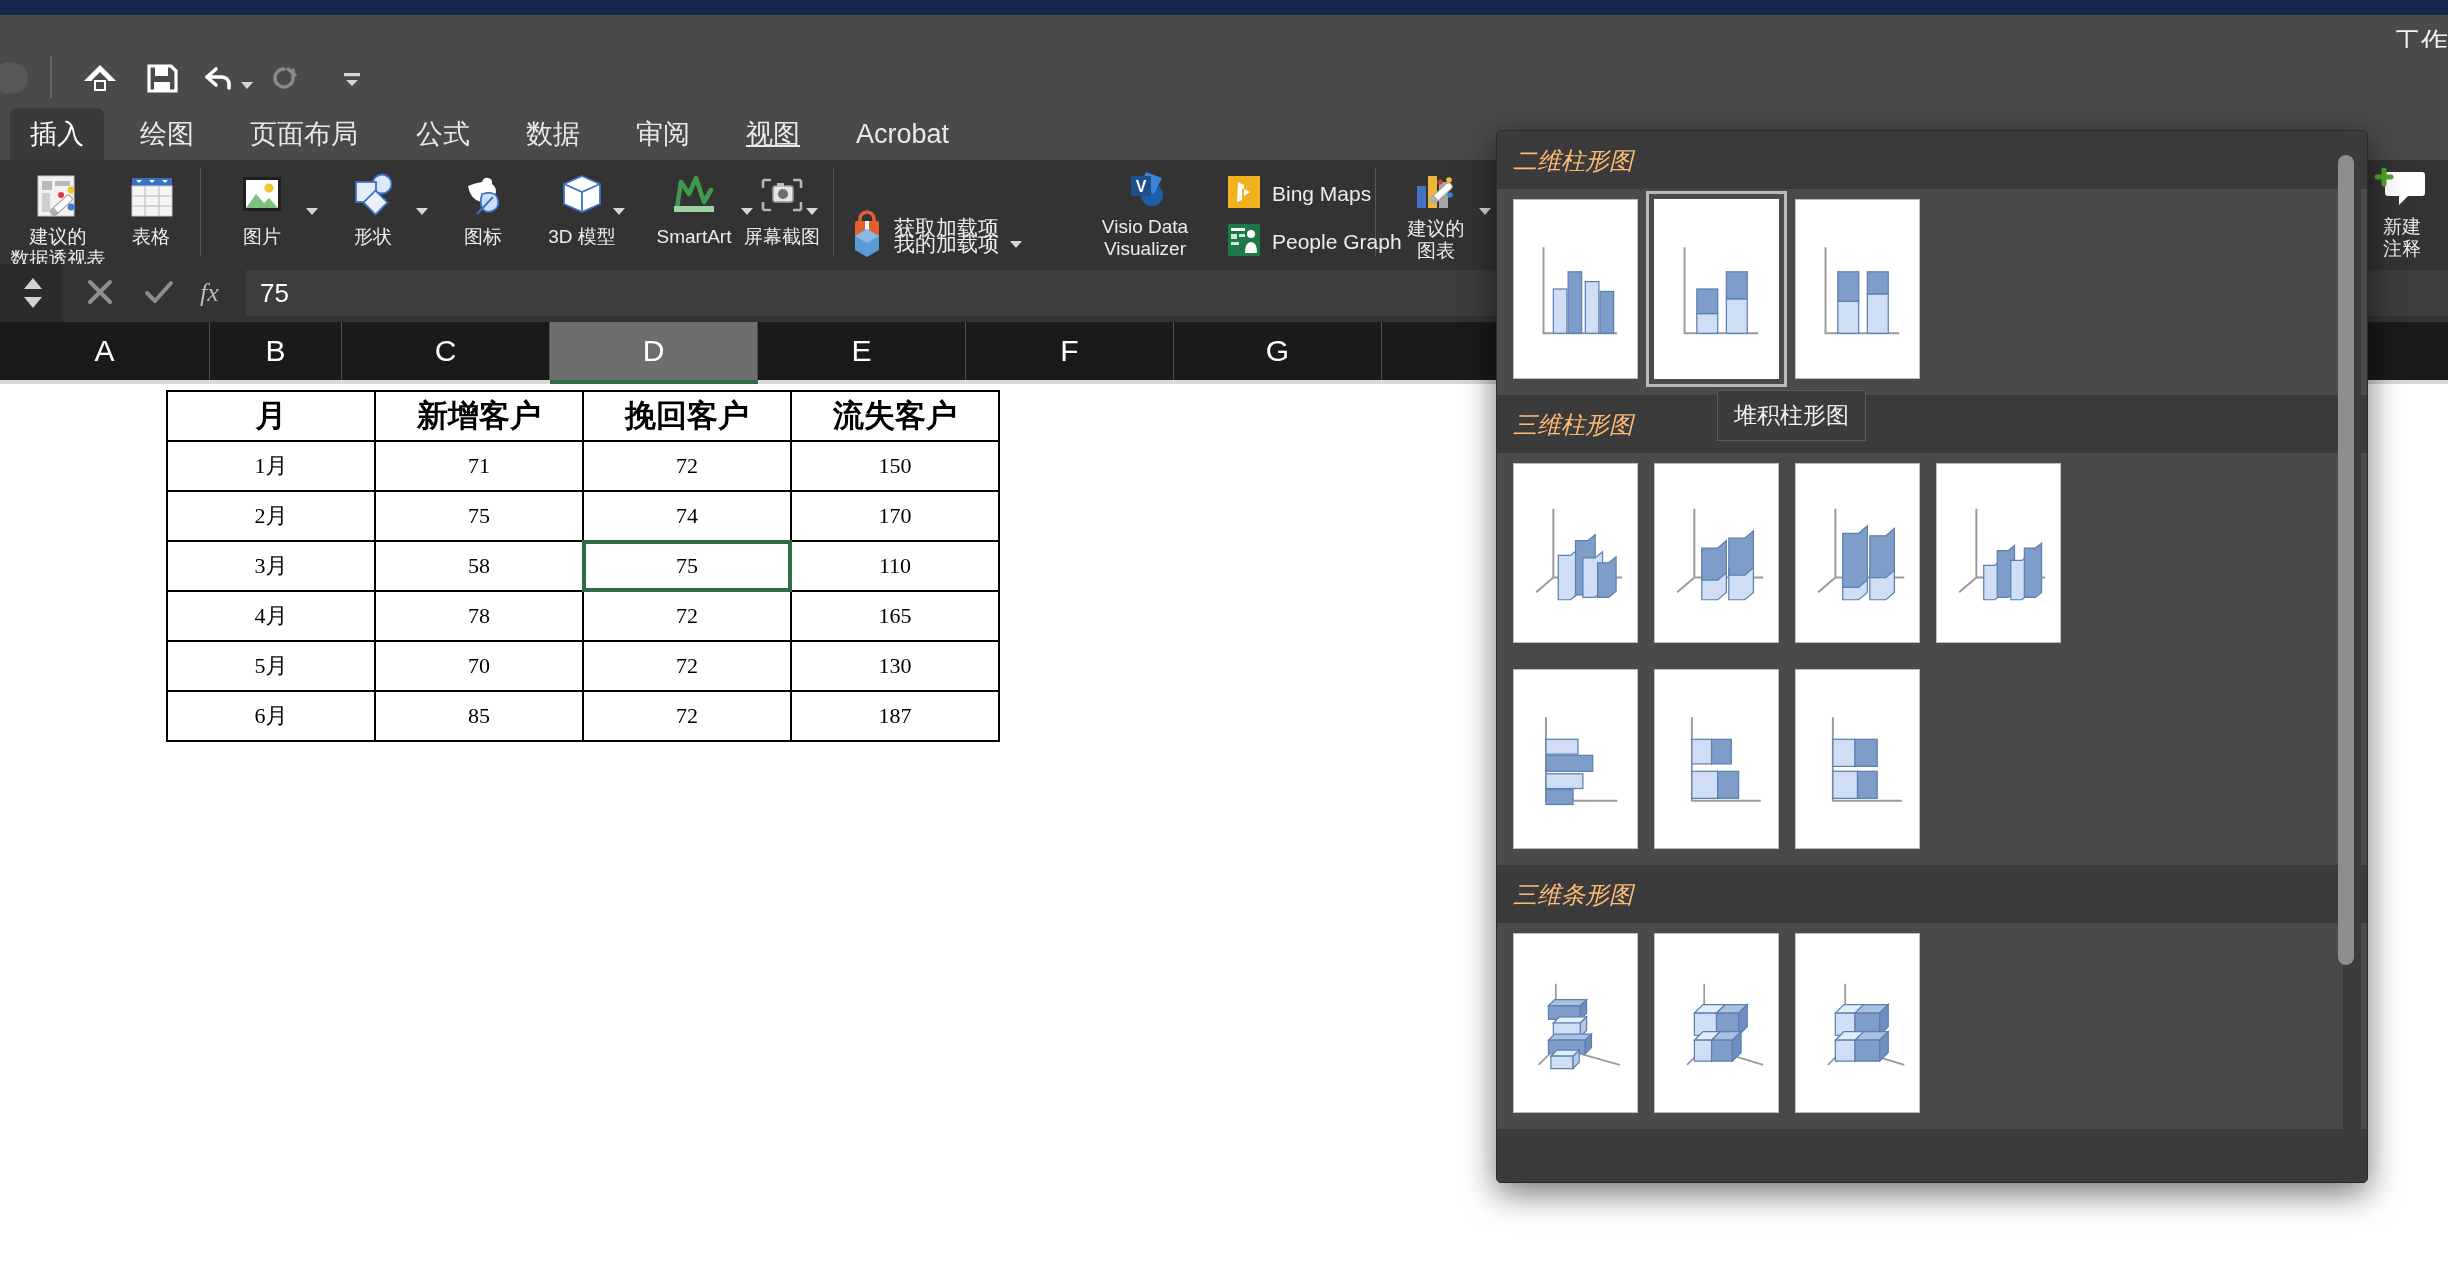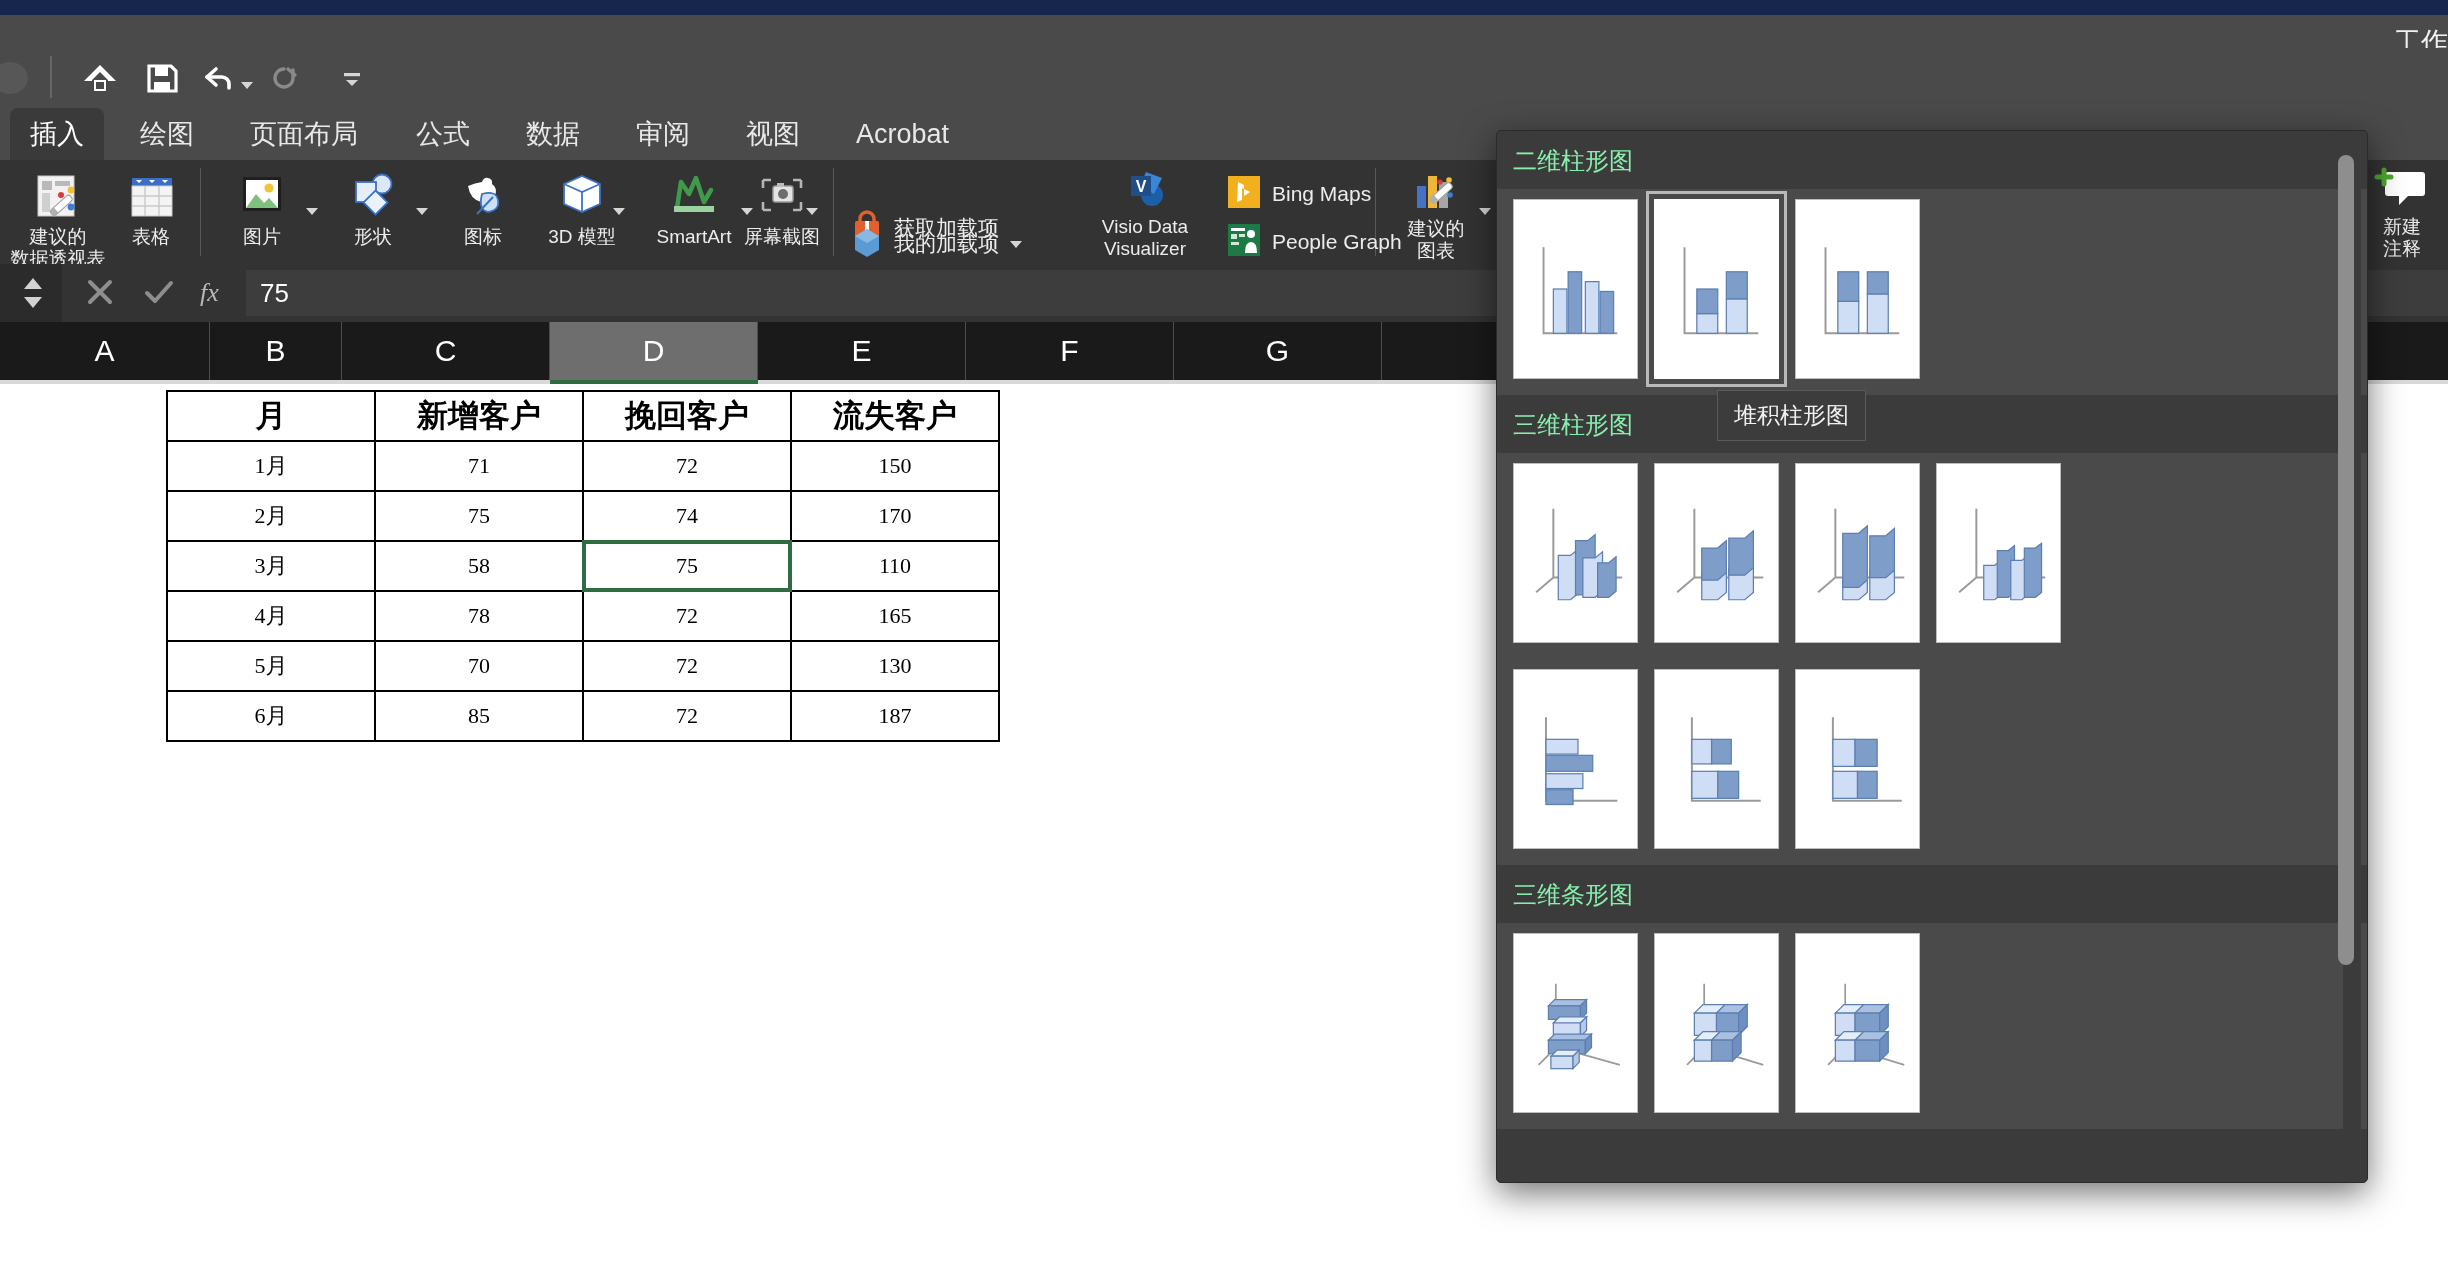--- a/index.html
+++ b/index.html
@@ -117,21 +117,21 @@
   #tbl tr.hdr td{ font-weight:bold; font-size:31px; }
   td.selcell{ outline:4px solid #2f6b43; outline-offset:-3px; position:relative;}
   
   #gallery{
     position:absolute; left:1496px; top:130px; width:872px; height:1053px;
     background:#3b3b3b; border:1px solid #2a2a2a; border-radius:5px;
     box-shadow:0 10px 34px rgba(0,0,0,.55);
     overflow:hidden;
   }
   .grp-title{
-    color:#86efac; font-size:24px; padding:14px 16px 12px 16px; background:#3b3b3b;
+    color:#fdba74; font-size:24px; padding:14px 16px 12px 16px; background:#3b3b3b;font-style:italic;
   }
   .grp-body{ background:#4a4a4a; padding:10px 16px 16px 16px; display:flex; gap:16px; }
   .thumb{
     width:125px; height:180px; background:#ffffff; border:1px solid #bdbdbd;
     cursor:pointer; position:relative; flex:0 0 auto;
   }
   .thumb.sel{
     outline:3px solid #b9b9b9; outline-offset:5px; border-color:#ffffff;
   }
   .thumb svg{ display:block; width:100%; height:100%; }
@@ -207,21 +207,21 @@
   </div>
 </div>
 
 <div id="tabs">
     <div class="tab active" style="left: 10px;">插入</div>
     <div class="tab" style="left: 120px;">绘图</div>
     <div class="tab" style="left: 230px;">页面布局</div>
     <div class="tab" style="left: 396px;">公式</div>
     <div class="tab" style="left: 506px;">数据</div>
     <div class="tab" style="left: 616px;">审阅</div>
-    <div class="tab" style="left: 726px;">视图</div>
+    <div class="tab" style="left: 726px; text-decoration: underline;">视图</div>
     <div class="tab" style="left: 836px;">Acrobat</div>
   </div>
 
 <div id="ribbon">
   <div class="vsep" style="left:200px"></div>
   <div class="vsep" style="left:833px"></div>
   <div class="vsep" style="left:1375px"></div>
   <div class="vsep" style="left:2120px"></div>
   <div class="vsep" style="left:2330px"></div>
 

